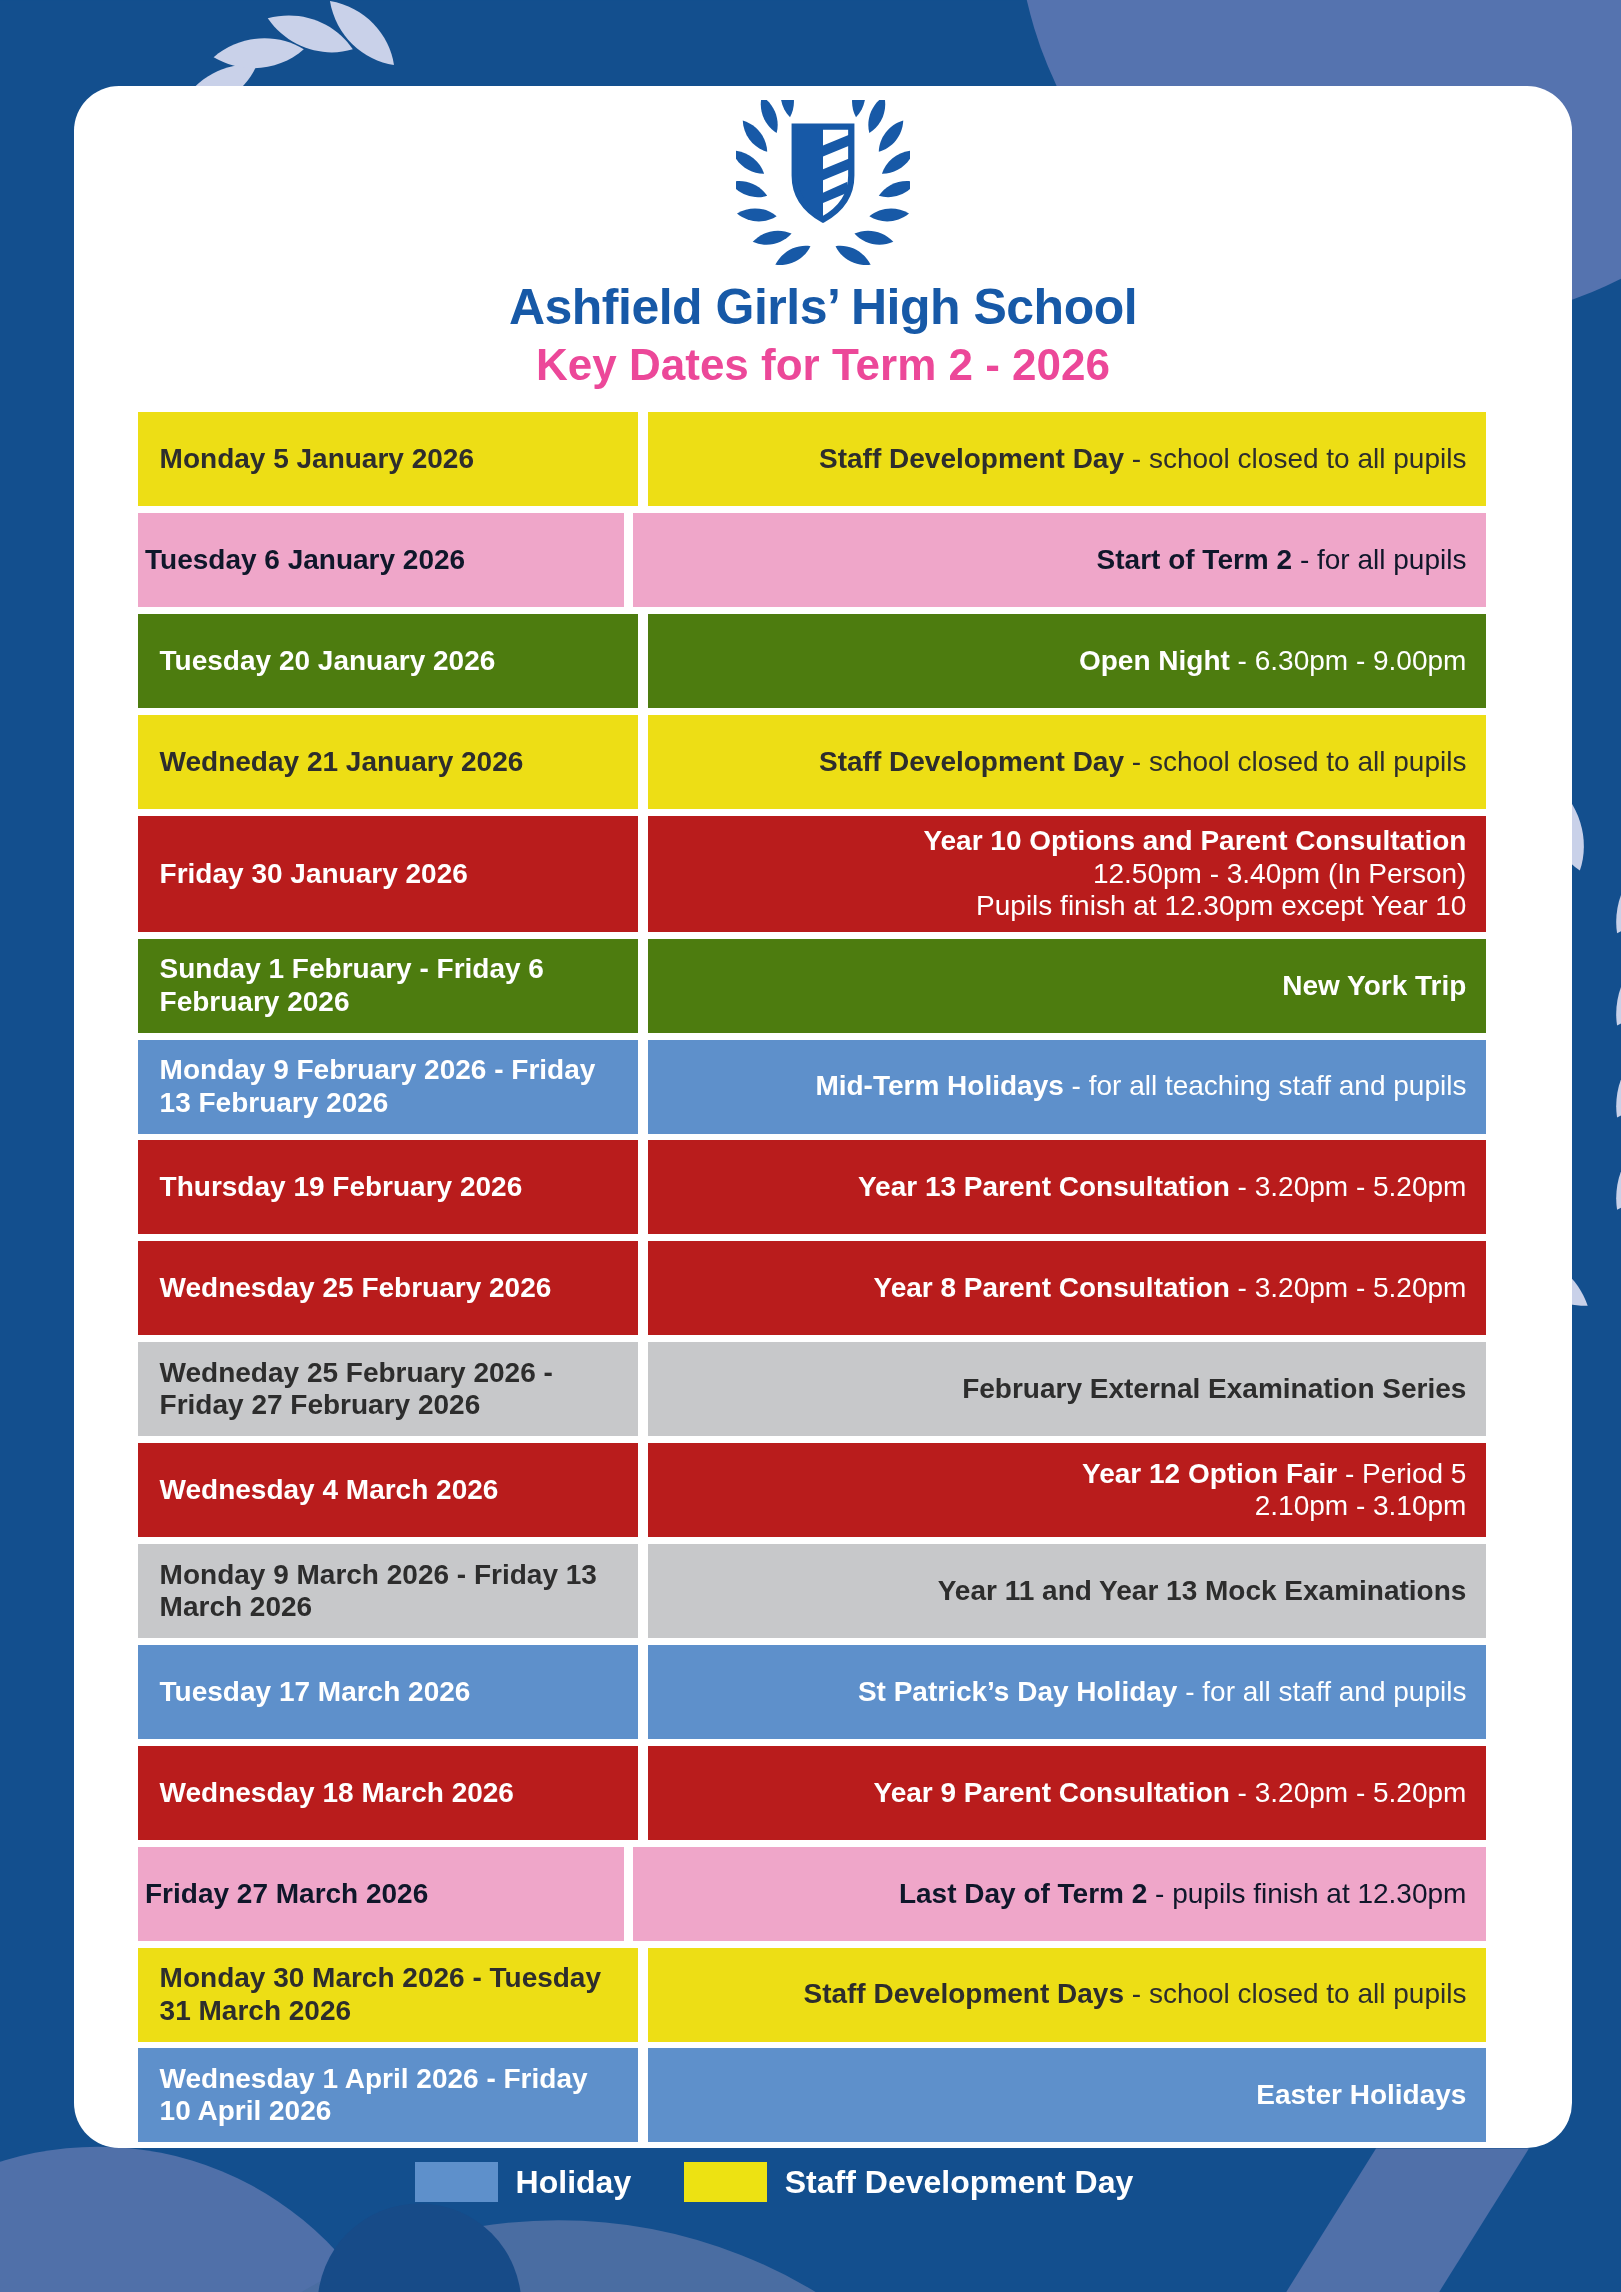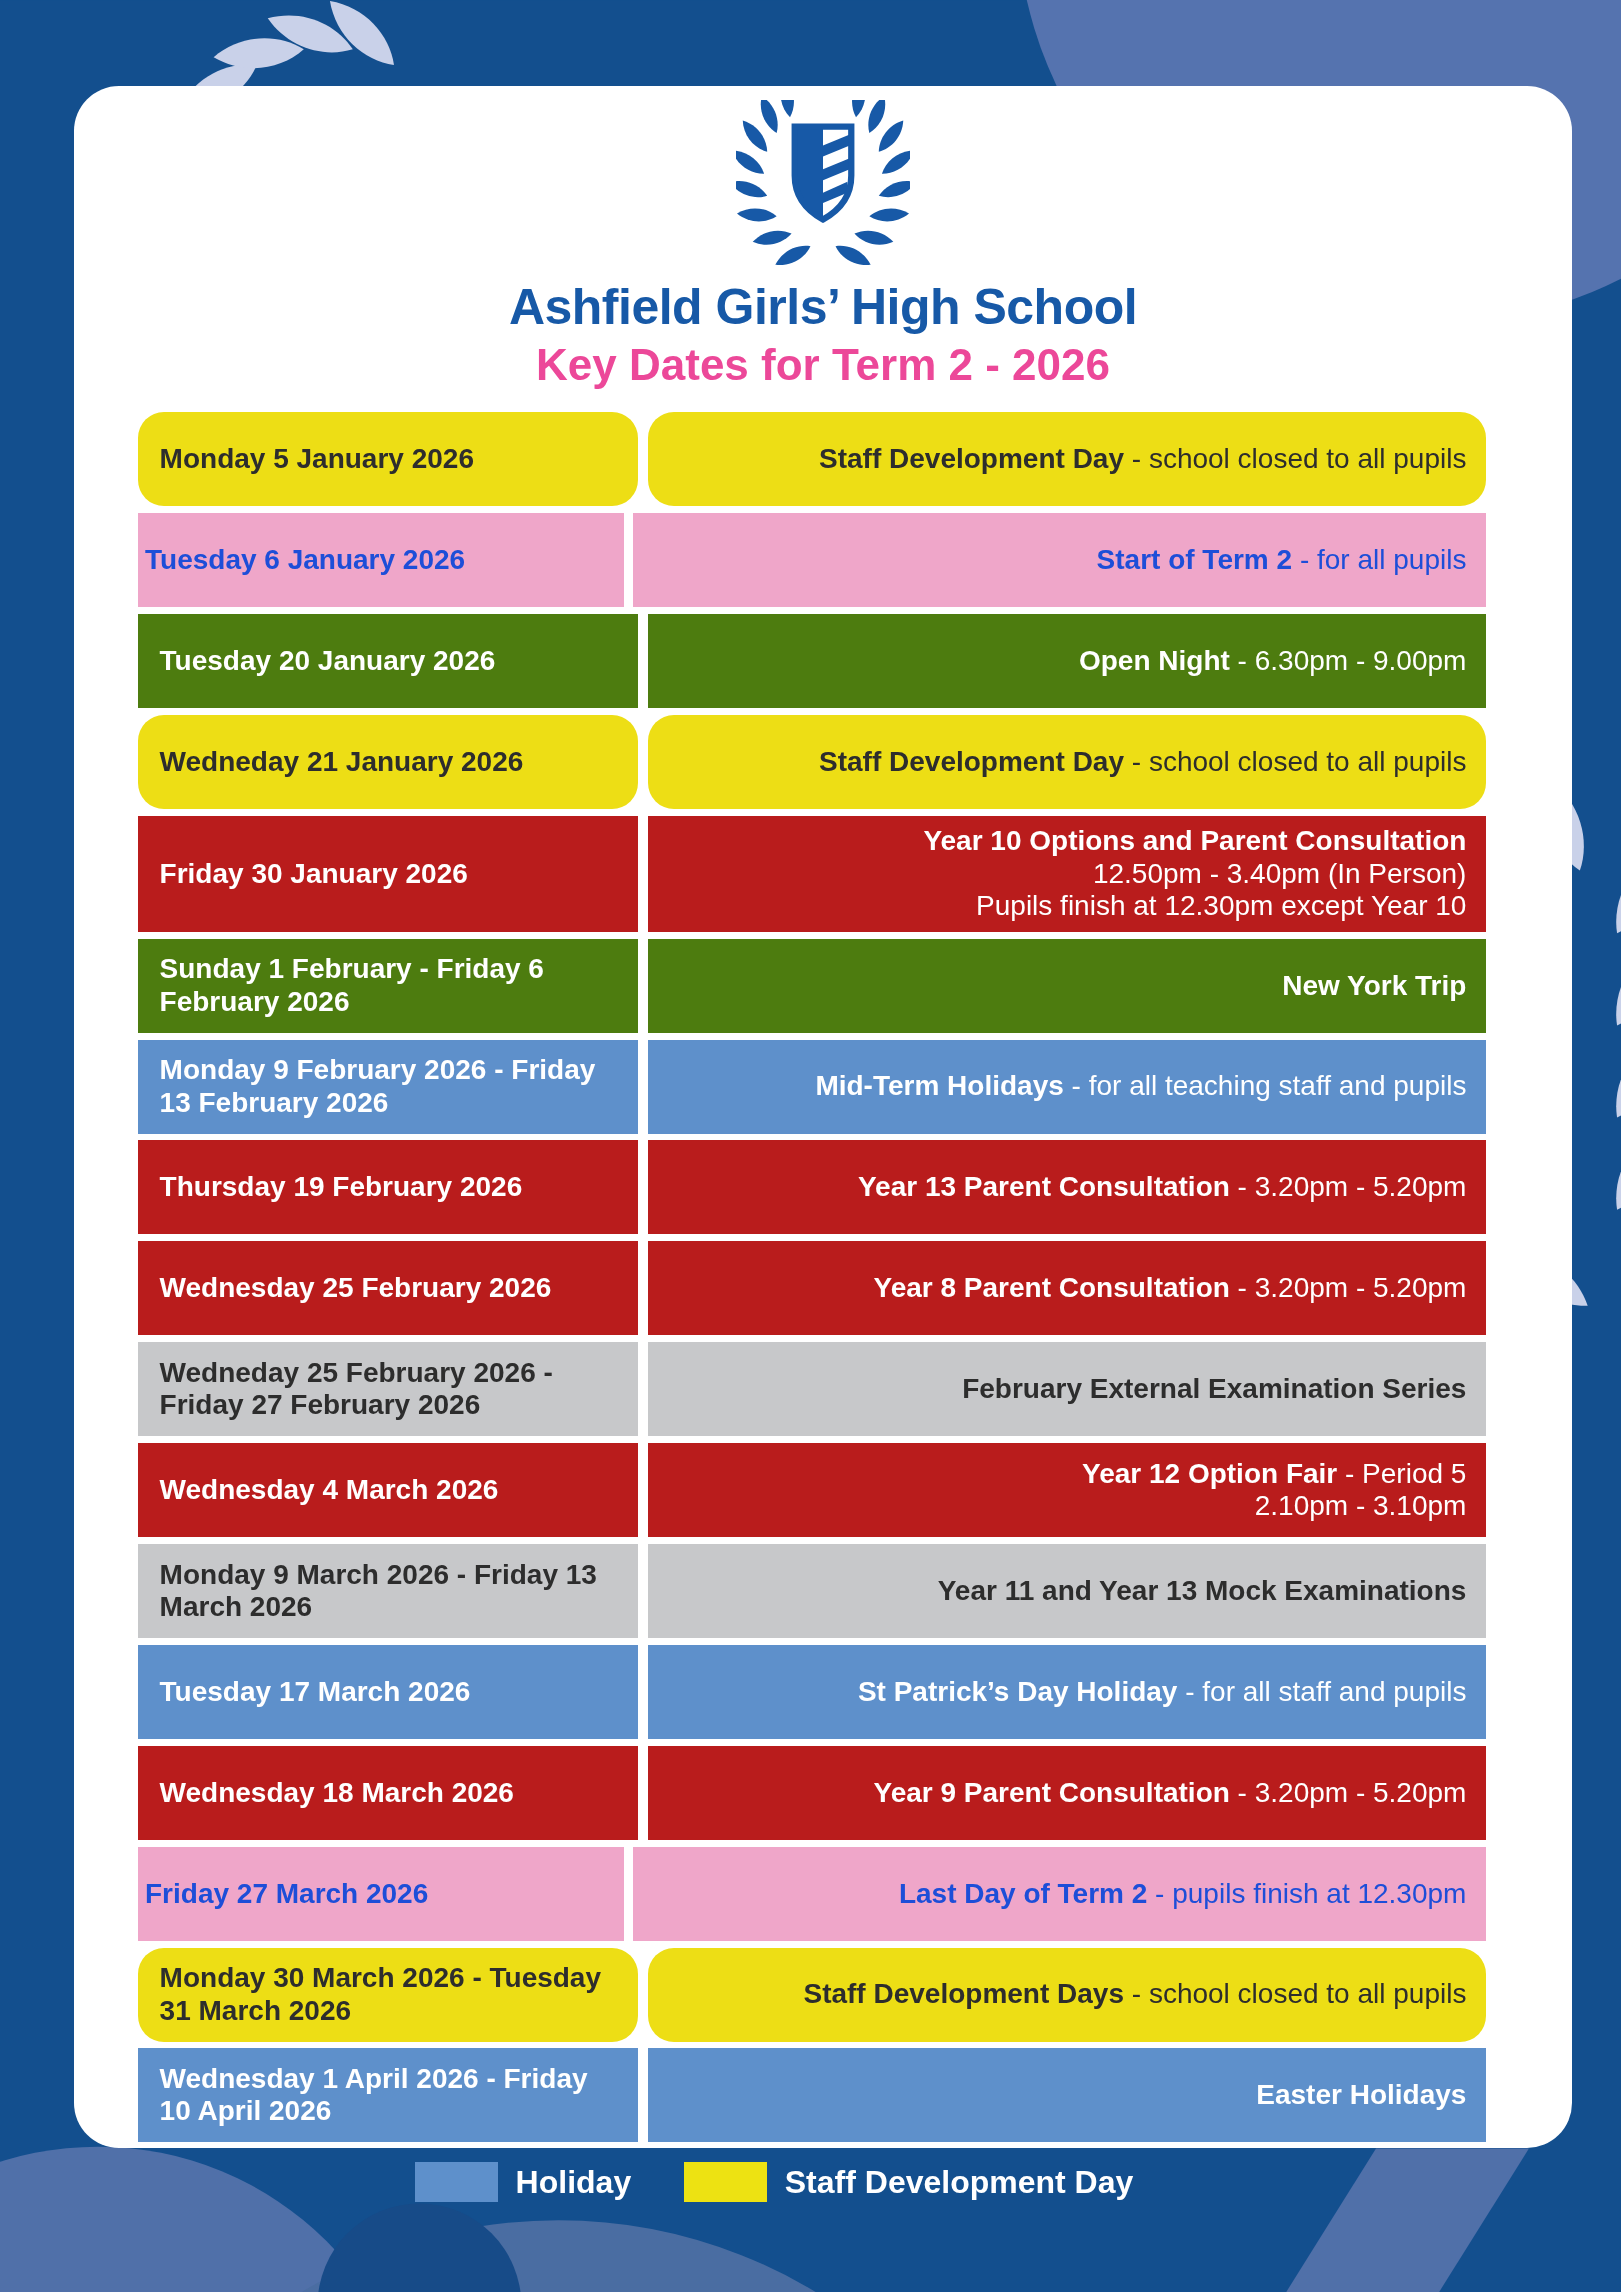--- a/index.html
+++ b/index.html
@@ -39,22 +39,22 @@
     display:flex; align-items:center;
     padding:9.8px 19.6px 9.8px 21.6px;
     font-size:28px; line-height:1.15;
   }
   .cell.date { width:459px; flex:none; font-weight:bold; }
   .cell.event { flex:1; flex-direction:column; align-items:flex-end; justify-content:center; }
   .event-line { display:block; }
   .event-line:empty { display:none; }
   .bold { font-weight:bold; }
 
-  [data-color="yellow"] .cell { background:#EDDE15; color:#2D2D2D;border-radius:26px; }
-  [data-color="pink"]   .cell { background:#EFA6C9; color:#1d4ed8;padding-left:7px; }
+  [data-color="yellow"] .cell { background:#EDDE15; color:#2D2D2D; }
+  [data-color="pink"]   .cell { background:#EFA6C9; color:#0f172a;padding-left:7px; }
   [data-color="cyan"]   .cell { background:#4d7c0f; color:#ffffff; }
   [data-color="green"]  .cell { background:#b91c1c; color:#ffffff; }
   [data-color="steel"]  .cell { background:#5E90CB; color:#ffffff; }
   [data-color="gray"]   .cell { background:#C7C8CA; color:#2D2D2D; }
 
   .legend {
     position:absolute; left:415px; top:2162px;
     display:flex; align-items:center;
     color:#ffffff; font-weight:bold; font-size:32px;
   }

